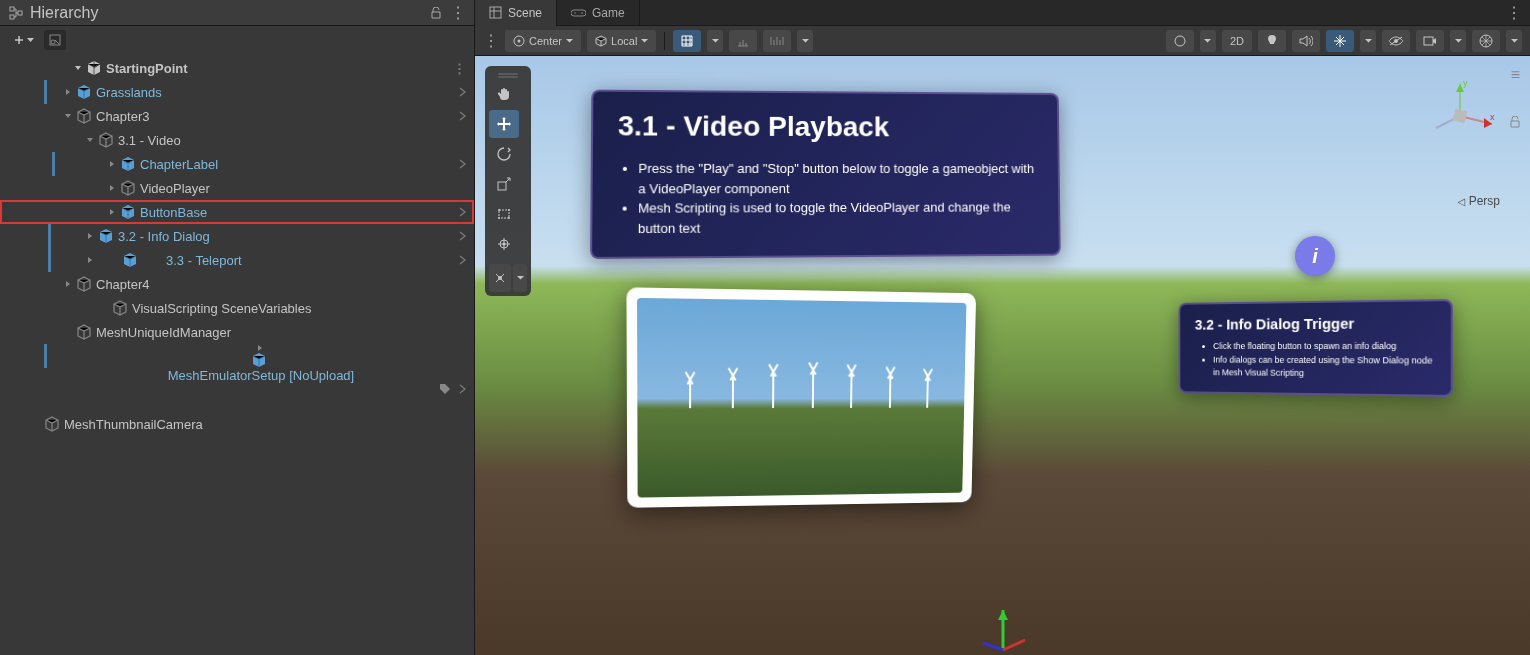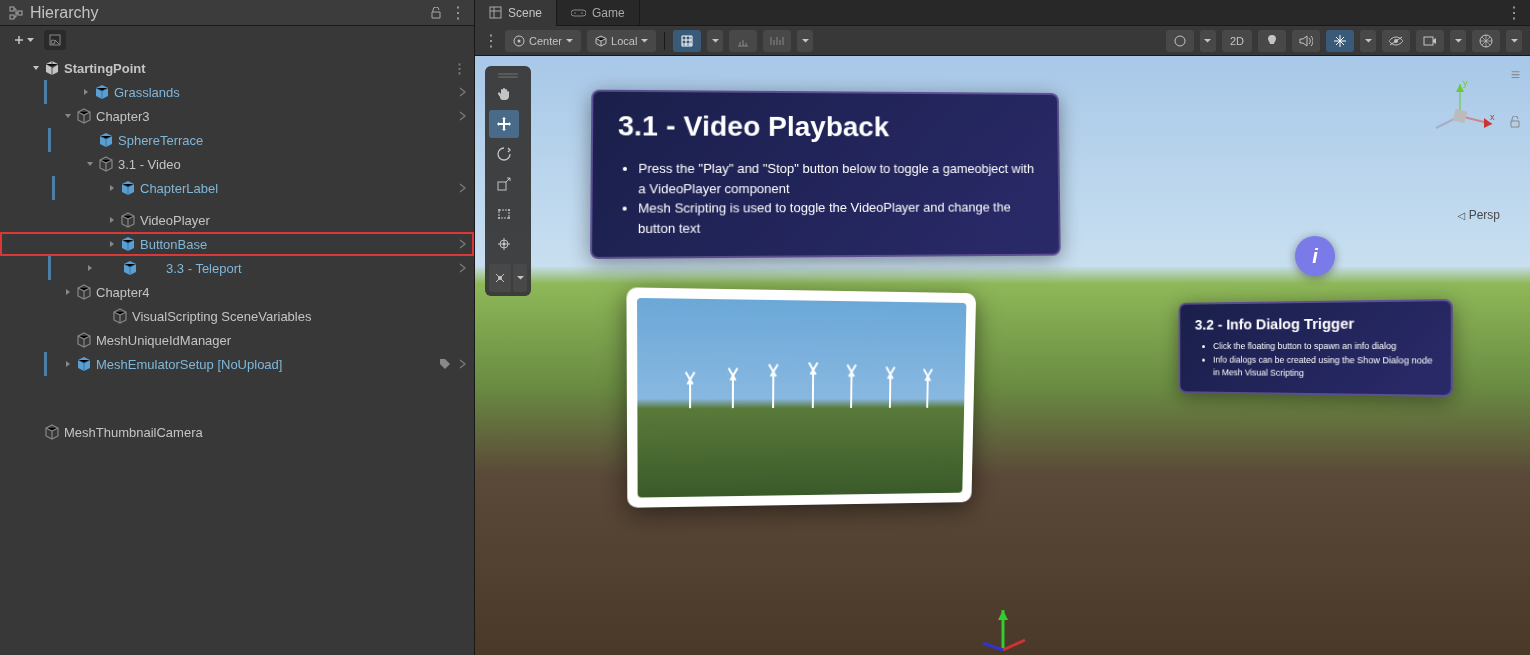--- a/index.html
+++ b/index.html
@@ -66,21 +66,21 @@
 .video-inner { width: 100%; height: 100%; background: linear-gradient(to bottom, #6ba8d8 0%, #88b8e0 50%, #5a7a3a 55%, #3a5a2a 100%); border-radius: 4px; position: relative; overflow: hidden; }
 .turbine { position: absolute; bottom: 45%; width: 2px; background: #fff; }
 .turbine::before, .turbine::after { content: ""; position: absolute; width: 14px; height: 1.5px; background: #fff; top: 0; left: -6px; }
 .turbine::before { transform: rotate(60deg); transform-origin: 50% 0; }
 .turbine::after { transform: rotate(-60deg); transform-origin: 50% 0; }
 
 .info-orb { position: absolute; right: 195px; top: 180px; width: 40px; height: 40px; border-radius: 50%; background: #7a7ae8; display: flex; align-items: center; justify-content: center; color: #fff; font-weight: 700; font-style: italic; font-size: 20px; box-shadow: 0 2px 10px rgba(0,0,0,0.4); }
 
 
 .gizmo { position: absolute; right: 30px; top: 20px; width: 80px; height: 80px; }
-.persp-label { position: absolute; right: 30px; top: 152px; font-size: 12px; color: #4a4a4a; }
+.persp-label { position: absolute; right: 30px; top: 138px; font-size: 12px; color: #4a4a4a; }
 .scene-gizmo-center { position: absolute; bottom: 0; left: 50%; transform: translateX(-50%); }
 
 svg { display: block; }
 </style>
 </head>
 <body>
 
 <div class="hierarchy">
   <div class="panel-header">
     <span class="header-icon">
@@ -113,37 +113,37 @@
     <div class="search-type">
       <svg width="14" height="14" viewBox="0 0 14 14">
           <rect x="2" y="2" width="10" height="10" fill="none" stroke="#888"></rect>
           <circle cx="5" cy="9" r="2" fill="none" stroke="#888"></circle>
           <path d="M7 7l4 4" stroke="#888"></path>
         </svg>
     </div>
   </div>
 
   <div class="tree">
-    <div class="tree-row scene" style="padding-left:30px">
+    <div class="tree-row scene" style="padding-left:72px">
       <span class="foldout">
           <svg width="8" height="8" viewBox="0 0 8 8">
             <path d="M1 2l3 4 3-4" fill="#c4c4c4"></path>
           </svg>
         </span>
       <span class="cube-icon">
           <svg width="16" height="16" viewBox="0 0 16 16">
             <path d="M8 1l6 3v8l-6 3-6-3V4z" fill="#c4c4c4"></path>
             <path d="M8 1v14M2 4l6 3 6-3M8 8l6-4" stroke="#383838" stroke-width="0.8"></path>
           </svg>
         </span>
       <span class="tree-label">StartingPoint</span>
       <span class="trail">⋮</span>
     </div>
     <div id="tree-items">
-        <div class="tree-row" style="padding-left: 80px;">
+        <div class="tree-row" style="padding-left: 62px;">
     <span class="vbar" style="position:absolute;left:40px"></span>
     <span class="foldout">
             <svg width="8" height="8" viewBox="0 0 8 8">
               <path d="M2 1l4 3-4 3" fill="#888"></path>
             </svg>
           </span>
     <span class="cube-icon">
             <svg width="16" height="16" viewBox="0 0 16 16">
               <path d="M8 1l6 3v8l-6 3-6-3V4z" fill="#5a9fd4"></path>
               <path d="M2 4l6 3 6-3M8 7v8" stroke="#2a6a9a" stroke-width="0.8"></path>
@@ -170,32 +170,20 @@
             </svg>
           </span>
     <span class="tree-label ">Chapter3</span>
     <span class="trail">
             <svg width="7" height="10" viewBox="0 0 7 10">
               <path d="M1 1l5 4-5 4" fill="none" stroke="#7a7a7a" stroke-width="1.3"></path>
             </svg>
           </span>
   </div>
         <div class="tree-row" style="padding-left: 84px;">
-    <span class="vbar" style="position:absolute;left:44px"></span>
-    <span class="foldout"></span>
-    <span class="cube-icon">
-            <svg width="16" height="16" viewBox="0 0 16 16">
-              <path d="M8 1l6 3v8l-6 3-6-3V4z" fill="#5a9fd4"></path>
-              <path d="M2 4l6 3 6-3M8 7v8" stroke="#2a6a9a" stroke-width="0.8"></path>
-            </svg>
-          </span>
-    <span class="tree-label prefab">SphereTerrace</span>
-
-  </div>
-        <div class="tree-row" style="padding-left: 84px;">
     <span class="vbar hidden" style="position:absolute;left:44px"></span>
     <span class="foldout">
             <svg width="8" height="8" viewBox="0 0 8 8">
               <path d="M1 2l3 4 3-4" fill="#888"></path>
             </svg>
           </span>
     <span class="cube-icon">
             <svg width="16" height="16" viewBox="0 0 16 16">
               <path d="M8 1l6 3v8l-6 3-6-3V4z" fill="none" stroke="#888" stroke-width="1.2"></path>
               <path d="M2 4l6 3 6-3M8 7v8" stroke="#888" stroke-width="1.2"></path>
@@ -217,21 +205,21 @@
               <path d="M2 4l6 3 6-3M8 7v8" stroke="#2a6a9a" stroke-width="0.8"></path>
             </svg>
           </span>
     <span class="tree-label prefab">ChapterLabel</span>
     <span class="trail">
             <svg width="7" height="10" viewBox="0 0 7 10">
               <path d="M1 1l5 4-5 4" fill="none" stroke="#7a7a7a" stroke-width="1.3"></path>
             </svg>
           </span>
   </div>
-        <div class="tree-row" style="padding-left: 106px; margin-top: 8px;">
+        <div class="tree-row" style="padding-left: 106px;">
     <span class="vbar hidden" style="position:absolute;left:48px"></span>
     <span class="foldout">
             <svg width="8" height="8" viewBox="0 0 8 8">
               <path d="M2 1l4 3-4 3" fill="#888"></path>
             </svg>
           </span>
     <span class="cube-icon">
             <svg width="16" height="16" viewBox="0 0 16 16">
               <path d="M8 1l6 3v8l-6 3-6-3V4z" fill="none" stroke="#888" stroke-width="1.2"></path>
               <path d="M2 4l6 3 6-3M8 7v8" stroke="#888" stroke-width="1.2"></path>
@@ -253,20 +241,40 @@
               <path d="M2 4l6 3 6-3M8 7v8" stroke="#2a6a9a" stroke-width="0.8"></path>
             </svg>
           </span>
     <span class="tree-label prefab">ButtonBase</span>
     <span class="trail">
             <svg width="7" height="10" viewBox="0 0 7 10">
               <path d="M1 1l5 4-5 4" fill="none" stroke="#7a7a7a" stroke-width="1.3"></path>
             </svg>
           </span>
   </div>
+        <div class="tree-row" style="padding-left: 84px;">
+    <span class="vbar" style="position:absolute;left:44px"></span>
+    <span class="foldout">
+            <svg width="8" height="8" viewBox="0 0 8 8">
+              <path d="M2 1l4 3-4 3" fill="#888"></path>
+            </svg>
+          </span>
+    <span class="cube-icon">
+            <svg width="16" height="16" viewBox="0 0 16 16">
+              <path d="M8 1l6 3v8l-6 3-6-3V4z" fill="#5a9fd4"></path>
+              <path d="M2 4l6 3 6-3M8 7v8" stroke="#2a6a9a" stroke-width="0.8"></path>
+            </svg>
+          </span>
+    <span class="tree-label prefab">3.2 - Info Dialog</span>
+    <span class="trail">
+            <svg width="7" height="10" viewBox="0 0 7 10">
+              <path d="M1 1l5 4-5 4" fill="none" stroke="#7a7a7a" stroke-width="1.3"></path>
+            </svg>
+          </span>
+  </div>
         <div class="tree-row" style="padding-left: 84px; gap: 24px;">
     <span class="vbar" style="position:absolute;left:44px"></span>
     <span class="foldout">
             <svg width="8" height="8" viewBox="0 0 8 8">
               <path d="M2 1l4 3-4 3" fill="#888"></path>
             </svg>
           </span>
     <span class="cube-icon">
             <svg width="16" height="16" viewBox="0 0 16 16">
               <path d="M8 1l6 3v8l-6 3-6-3V4z" fill="#5a9fd4"></path>
@@ -313,21 +321,21 @@
     <span class="foldout"></span>
     <span class="cube-icon">
             <svg width="16" height="16" viewBox="0 0 16 16">
               <path d="M8 1l6 3v8l-6 3-6-3V4z" fill="none" stroke="#888" stroke-width="1.2"></path>
               <path d="M2 4l6 3 6-3M8 7v8" stroke="#888" stroke-width="1.2"></path>
             </svg>
           </span>
     <span class="tree-label ">MeshUniqueIdManager</span>
 
   </div>
-        <div class="tree-row" style="padding-left: 62px;">
+        <div class="tree-row" style="padding-left: 48px; flex-direction: column;">
     <span class="vbar" style="position:absolute;left:40px"></span>
     <span class="foldout">
             <svg width="8" height="8" viewBox="0 0 8 8">
               <path d="M2 1l4 3-4 3" fill="#888"></path>
             </svg>
           </span>
     <span class="cube-icon">
             <svg width="16" height="16" viewBox="0 0 16 16">
               <path d="M8 1l6 3v8l-6 3-6-3V4z" fill="#5a9fd4"></path>
               <path d="M2 4l6 3 6-3M8 7v8" stroke="#2a6a9a" stroke-width="0.8"></path>

